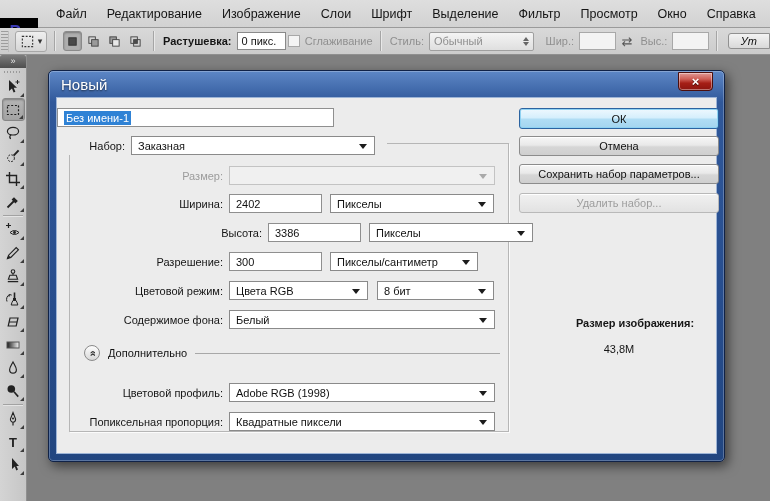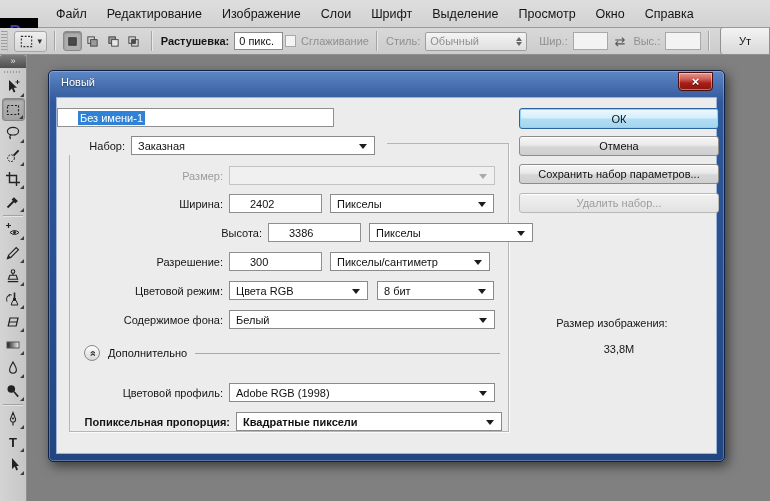--- a/index.html
+++ b/index.html
@@ -24,43 +24,43 @@
   .opt-label.dim, .dim { color:#8f8f8f; font-weight:normal; }
   .opt-input { width:52px; height:18px; background:#fff; border:1px solid #8a8a8a; padding:1px 4px; display:flex; align-items:center; }
   .opt-input.small { width:38px; background:#f3f3f3; border-color:#a8a8a8; }
   .checkbox { width:12px; height:12px; background:#f4f4f4; border:1px solid #a8a8a8; margin:0 5px 0 2px; }
   .combo-os { width:110px; height:19px; background:linear-gradient(#f4f4f4,#dfdfdf); border:1px solid #9f9f9f; border-radius:2px; display:flex; align-items:center; padding:0 4px; color:#8f8f8f; }
   .spinner { margin-left:auto; display:flex; flex-direction:column; gap:1px; }
   .spinner i { display:block; width:0; height:0; border-left:3px solid transparent; border-right:3px solid transparent; }
   .spinner .up { border-bottom:4px solid #666; }
   .spinner .dn { border-top:4px solid #666; }
   .swap-icon { font-size:13px; color:#555; margin:0 6px; }
-  .refine-btn { height:28px; padding:0 18px; border:1px solid #909090; border-radius:3px 0 0 3px; background:linear-gradient(#f3f3f3,#d9d9d9); display:flex; align-items:center; margin-left:4px; flex:none; }
+  .refine-btn { height:16px; padding:0 12px; border:1px solid #909090; border-radius:3px 0 0 3px; background:linear-gradient(#f3f3f3,#d9d9d9); display:flex; align-items:center; margin-left:4px; flex:none;font-style:italic; }
 
   
   .toolbar { position:absolute; left:0; top:55px; width:27px; height:446px; background:linear-gradient(90deg,#d4d4d4,#c6c6c6); border-right:1px solid #8f8f8f; }
   .tb-header { height:13px; background:linear-gradient(#7d7d7d,#4e4e4e); color:#e8e8e8; font-size:9px; line-height:12px; text-align:center; border-radius:2px 2px 0 0; }
   .tb-grip { height:7px; display:flex; align-items:center; justify-content:center; }
   .tb-grip i { width:18px; height:2px; background:repeating-linear-gradient(90deg,#9a9a9a 0 1px,transparent 1px 3px); display:block; }
   .tool { position:relative; width:23px; height:23px; margin:0 auto; display:flex; align-items:center; justify-content:center; border-radius:3px; }
   .tool::after { content:""; position:absolute; right:1px; bottom:1px; border-left:4px solid transparent; border-bottom:4px solid #3c3c3c; }
   .tool.selected { background:linear-gradient(#b4b4b4,#a3a3a3); border:1px solid #868686; box-shadow:inset 0 1px 2px rgba(0,0,0,.3); }
   .tool svg { display:block; }
   .tb-sep { height:1px; background:#a2a2a2; box-shadow:0 1px 0 #e4e4e4; margin:2px 3px; }
 
   
   .dialog { position:absolute; left:48px; top:70px; width:677px; height:392px; border:1px solid #102247; border-radius:5px; background:linear-gradient(180deg,#5d87c6 0%, #30589a 8%, #274d8d 60%, #224680 100%); box-shadow:3px 4px 12px rgba(0,0,0,.55), inset 0 0 0 1px rgba(255,255,255,.25); }
-  .dlg-title { position:absolute; left:12px; top:5px; color:#fff; font-size:11px; text-shadow:0 1px 2px rgba(0,0,0,.6); }
+  .dlg-title { position:absolute; left:12px; top:5px; color:#fff; font-size:15px; text-shadow:0 1px 2px rgba(0,0,0,.6); }
   .dlg-close { position:absolute; top:1px; right:11px; width:35px; height:19px; border:1px solid #4c0f0d; border-radius:0 0 4px 4px; background:linear-gradient(#e09a96 0%, #cf5f57 35%, #a51e16 60%, #8c1510 100%); box-shadow:inset 0 0 0 1px rgba(255,255,255,.4); color:#fff; font-weight:bold; font-size:13px; display:flex; align-items:center; justify-content:center; text-shadow:0 1px 1px rgba(0,0,0,.6); }
   .dlg-body { position:absolute; left:7px; top:26px; right:7px; bottom:7px; background:#ececec; border:1px solid #9db4d6; }
 
   .row { position:absolute; display:flex; align-items:center; }
   .flabel { width:172px; text-align:right; padding-right:6px; color:#161616; flex:none; }
   .flabel.disabled { color:#9c9c9c; }
-  .textbox { height:19px; background:#fff; border:1px solid #8f8f8f; display:flex; align-items:center; padding:0 20px; }
+  .textbox { height:19px; background:#fff; border:1px solid #8f8f8f; display:flex; align-items:center; padding:0 6px; }
   .sel-text { background:#2f82d5; color:#fff; padding:1px 2px; }
   .combo { height:19px; background:#ffffff; border:1px solid #8a8a8a; display:flex; align-items:center; padding:0 6px; position:relative; }
   .combo .arrow { position:absolute; right:7px; top:7px; width:0; height:0; border-left:4px solid transparent; border-right:4px solid transparent; border-top:5px solid #1c1c1c; }
   .combo.disabled { background:#f0f0f0; border-color:#c3c3c3; }
   .combo.disabled .arrow { border-top-color:#a9a9a9; }
 
   .groupbox { position:absolute; left:12px; top:45px; width:440px; height:289px; border:1px solid #b6b6b6; box-shadow:1px 1px 0 rgba(255,255,255,.8); }
   .preset-bg { background:#ececec; }
 
   .win-btn { height:20px; border:1px solid #8c8c8c; border-radius:3px; background:linear-gradient(#f6f6f6 0%, #e9e9e9 45%, #d6d6d6 55%, #cfcfcf 100%); display:flex; align-items:center; justify-content:center; color:#111; box-shadow:inset 0 1px 0 #fff; }
@@ -77,20 +77,21 @@
 
 <div class="menubar">
   <div class="ps-logo">Ps</div>
   <div class="menu-items">
     <div class="menu-item">Файл</div>
     <div class="menu-item">Редактирование</div>
     <div class="menu-item">Изображение</div>
     <div class="menu-item">Слои</div>
     <div class="menu-item">Шрифт</div>
     <div class="menu-item">Выделение</div>
+    <div class="menu-item">Фильтр</div>
     <div class="menu-item">Просмотр</div>
     <div class="menu-item">Окно</div>
     <div class="menu-item">Справка</div>
   </div>
 </div>
 
 <div class="optionsbar">
   <div class="gripper"></div>
   <div class="opt-tool-btn">
     <svg width="15" height="15" viewBox="0 0 16 16">
@@ -309,21 +310,21 @@
       <div class="textbox" style="width:93px;">3386</div>
       <div class="combo" style="width:164px; margin-left:8px;">
         <span>Пикселы</span>
         <i class="arrow"></i>
       </div>
     </div>
 
     <div class="row" style="left:0; top:154px; width:445px;">
       <span class="flabel">Разрешение:</span>
       <div class="textbox" style="width:93px;">300</div>
-      <div class="combo" style="width:160px; margin-left:8px;">
+      <div class="combo" style="width:148px; margin-left:8px;">
         <span>Пикселы/сантиметр</span>
         <i class="arrow"></i>
       </div>
     </div>
 
     <div class="row" style="left:0; top:183px; width:445px;">
       <span class="flabel">Цветовой режим:</span>
       <div class="combo" style="width:139px;">
         <span>Цвета RGB</span>
         <i class="arrow"></i>
@@ -351,29 +352,29 @@
     </div>
 
     <div class="row" style="left:0; top:285px; width:445px;">
       <span class="flabel">Цветовой профиль:</span>
       <div class="combo" style="width:266px;">
         <span>Adobe RGB (1998)</span>
         <i class="arrow"></i>
       </div>
     </div>
 
-    <div class="row" style="left:7px; top:314px; width:445px;font-weight:bold;">
+    <div class="row" style="left:0; top:314px; width:445px;">
       <span class="flabel">Попиксельная пропорция:</span>
       <div class="combo" style="width:266px;">
         <span>Квадратные пиксели</span>
         <i class="arrow"></i>
       </div>
     </div>
 
     <div class="win-btn primary" style="position:absolute; left:462px; top:10px; width:200px;">ОК</div>
     <div class="win-btn" style="position:absolute; left:462px; top:38px; width:200px;">Отмена</div>
     <div class="win-btn" style="position:absolute; left:462px; top:66px; width:200px;">Сохранить набор параметров...</div>
     <div class="win-btn disabled" style="position:absolute; left:462px; top:95px; width:200px;">Удалить набор...</div>
 
-    <div class="info-text" style="left:455px; top:219px;">Размер изображения:</div>
-    <div class="info-text" style="left:462px; top:245px;">33,8M</div>
+    <div class="info-text" style="left:478px; top:219px;font-weight:bold;">Размер изображения:</div>
+    <div class="info-text" style="left:462px; top:245px;">43,8M</div>
   </div>
 </div>
 
 </body></html>

